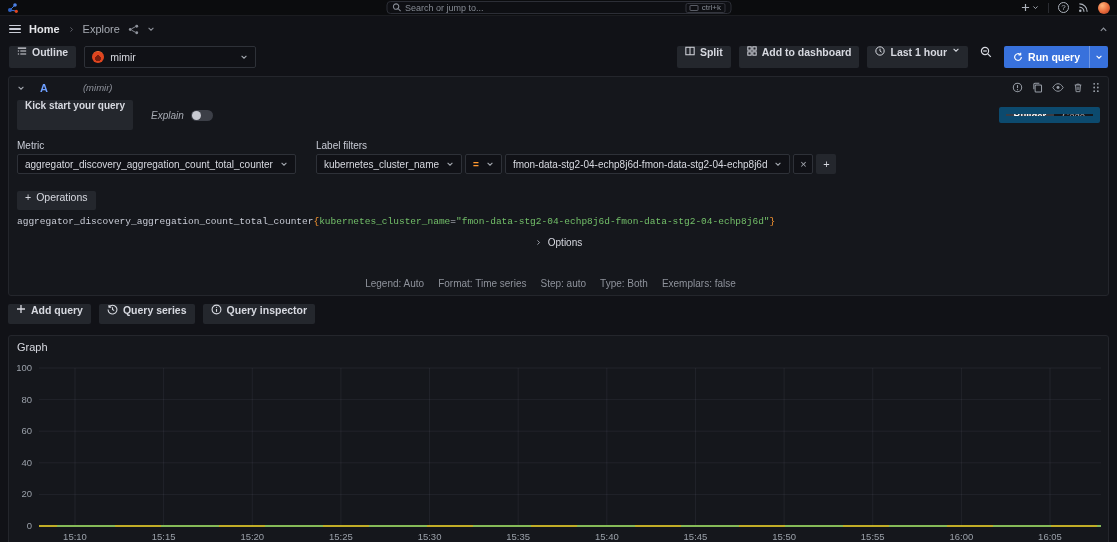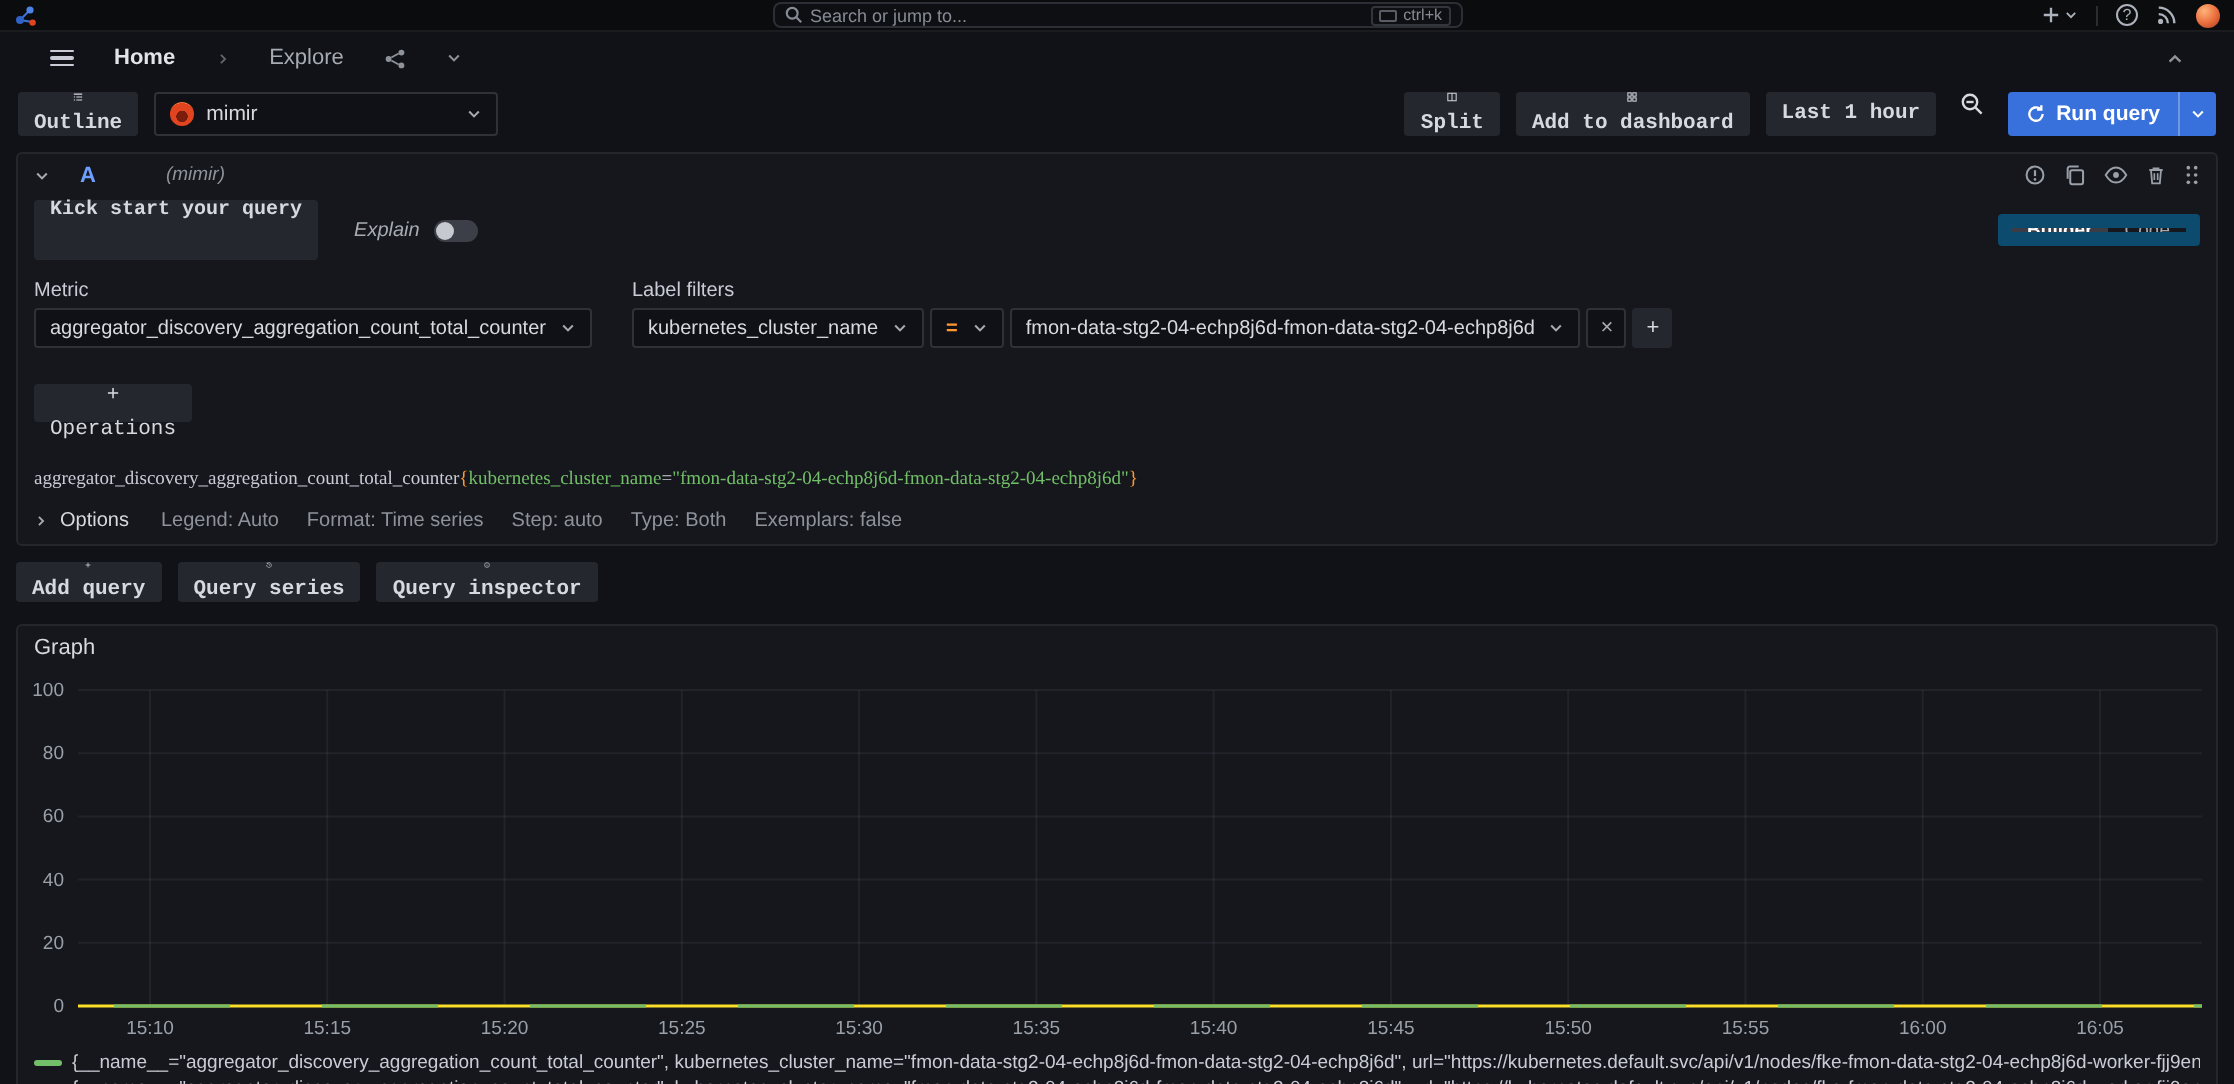--- a/index.html
+++ b/index.html
@@ -19,35 +19,35 @@
     display:flex; align-items:center; gap:3px; color:#868b94; height:10px; }
   .kbdkey { width:9px; height:6px; border:1px solid #5a5d66; border-radius:1px; }
   .top-right { margin-left:auto; display:flex; align-items:center; gap:9px; color:#adb3bc; }
   .tdiv { width:1px; height:10px; background:#2a2c31; }
   .qcircle { width:11px; height:11px; border:1px solid #adb3bc; border-radius:50%;
     font-size:8px; display:flex; align-items:center; justify-content:center; }
   .avatar { width:12px; height:12px; border-radius:50%;
     background:radial-gradient(circle at 35% 30%, #ffb37a 0%, #e86a3a 55%, #a33d2a 100%); }
 
   
-  .crumbrow { height:26px; display:flex; align-items:center; padding:0 25px; gap:20px; }
+  .crumbrow { height:26px; display:flex; align-items:center; padding:0 9px; gap:8px; }
   .hamburger { display:flex; flex-direction:column; gap:2px; width:12px; cursor:pointer; }
   .hamburger i { height:1.5px; background:#c9ccd6; border-radius:1px; display:block; }
   .crumb { font-size:11px; }
   .crumb.home { font-weight:bold; color:#e3e4e8; }
   .crumb.page { color:#a6aab2; }
   .crumb-sep { color:#62656d; }
   .muted-ic { color:#8e929b; }
   .crumb-right { margin-left:auto; color:#8e929b; }
 
   
   .toolbar { height:30px; display:flex; align-items:center; padding:0 9px; gap:8px; }
-  .btn { height:22px; display:inline-flex; align-items:center; gap:5px; padding:0 8px;
+  .btn { height:22px; display:inline-flex; gap:5px; padding:0 8px;
     background:#24272d; border:none; border-radius:2px; color:#d7d9e0;
-    font-size:10.5px; font-weight:bold; font-family:Liberation Mono, monospace; cursor:pointer; white-space:nowrap;flex-direction:column; }
+    font-size:10.5px; font-weight:bold; font-family:Liberation Sans, sans-serif; cursor:pointer; white-space:nowrap; }
   .btn.icon-only { padding:0 4px; background:transparent; }
   .dspicker { height:22px; width:172px; background:#101116; border:1px solid #2e3138;
     border-radius:2px; display:flex; align-items:center; gap:6px; padding:0 7px; cursor:pointer; }
   .dsname { font-size:10.5px; color:#d7d9e0; flex:1; }
   .mimir-logo { width:12px; height:12px; border-radius:50%;
     background:radial-gradient(circle at 50% 60%, #7a1d0d 0 30%, #e0451f 31% 70%, #f4743b 71% 100%); }
   .tb-right { margin-left:auto; display:flex; align-items:center; gap:8px; }
   .runquery { height:22px; background:#3871dc; border:none; border-radius:2px; color:#fff;
     display:inline-flex; align-items:center; font-size:10.5px; font-weight:bold;
     font-family:inherit; cursor:pointer; padding:0; }
@@ -80,26 +80,26 @@
     cursor:pointer; white-space:nowrap; }
   .select .op { color:#ff9830; font-weight:bold; }
   .sq { width:20px; height:20px; display:flex; align-items:center; justify-content:center;
     background:#101116; border:1px solid #2e3138; border-radius:2px; color:#a6aab2;
     font-size:11px; cursor:pointer; }
   .sq.plusbtn { background:#24272d; border:none; color:#d7d9e0; }
 
   .opsrow { margin-top:13px; }
   .opsbtn { height:19px; font-size:10.5px; font-weight:normal; color:#d7d9e0; }
 
-  .preview { margin-top:24px; font-family:Liberation Serif, serif; font-size:9.5px; color:#c9ccd6; }
+  .preview { margin-top:6px; font-family:Liberation Mono, monospace; font-size:9.5px; color:#c9ccd6; }
   .pv-brace { color:#ff9830; }
   .pv-label { color:#73bf69; }
   .pv-string { color:#73bf69; }
 
-  .optsrow { margin-top:10px; display:flex; align-items:center; gap:16px; font-size:10px; }
+  .optsrow { margin-top:10px; display:flex; align-items:center; gap:30px; font-size:10px;flex-direction:column; }
   .optsrow .title { color:#d7d9e0; display:flex; align-items:center; gap:6px; cursor:pointer; }
   .optsrow .item { color:#8e929b; }
 
   
   .actions { display:flex; gap:8px; margin:8px 8px 0 8px; }
   .actions .btn { height:20px; font-size:10.5px; }
 
   
   .graphpanel { margin-top:11px; }
   .phead { height:22px; display:flex; align-items:center; padding:0 8px; }

